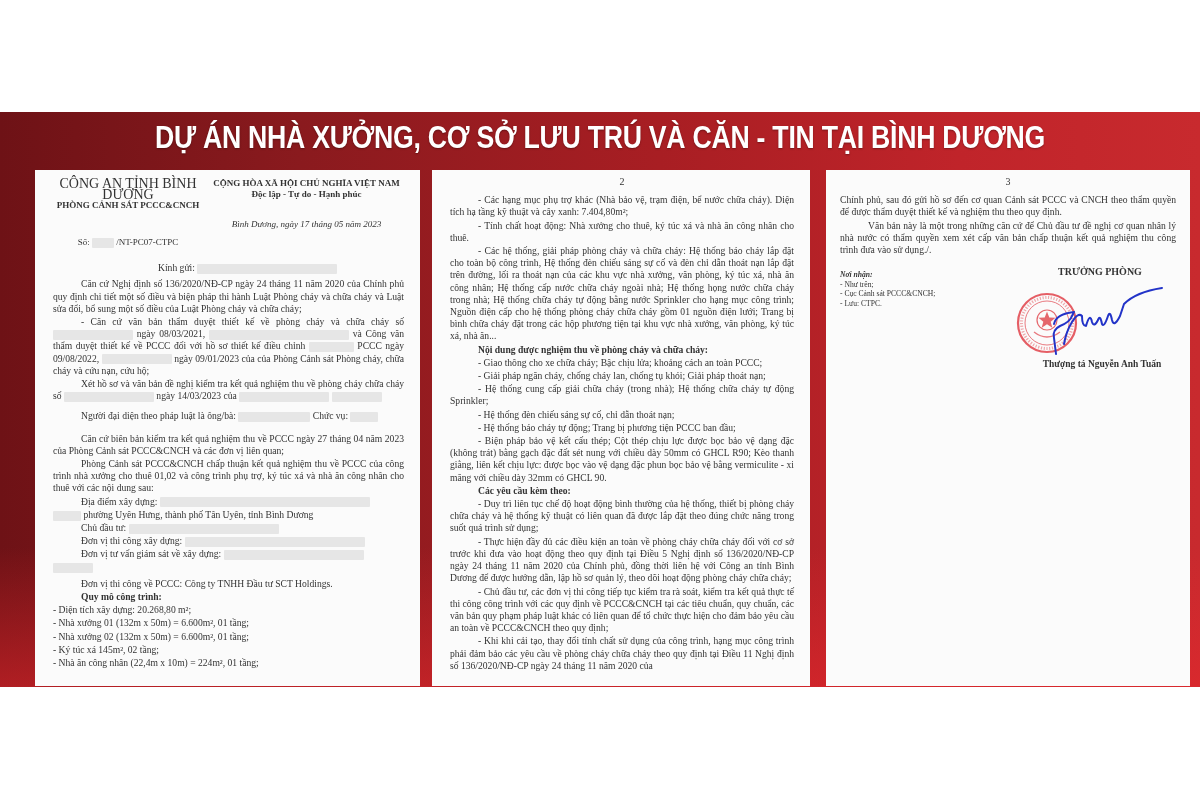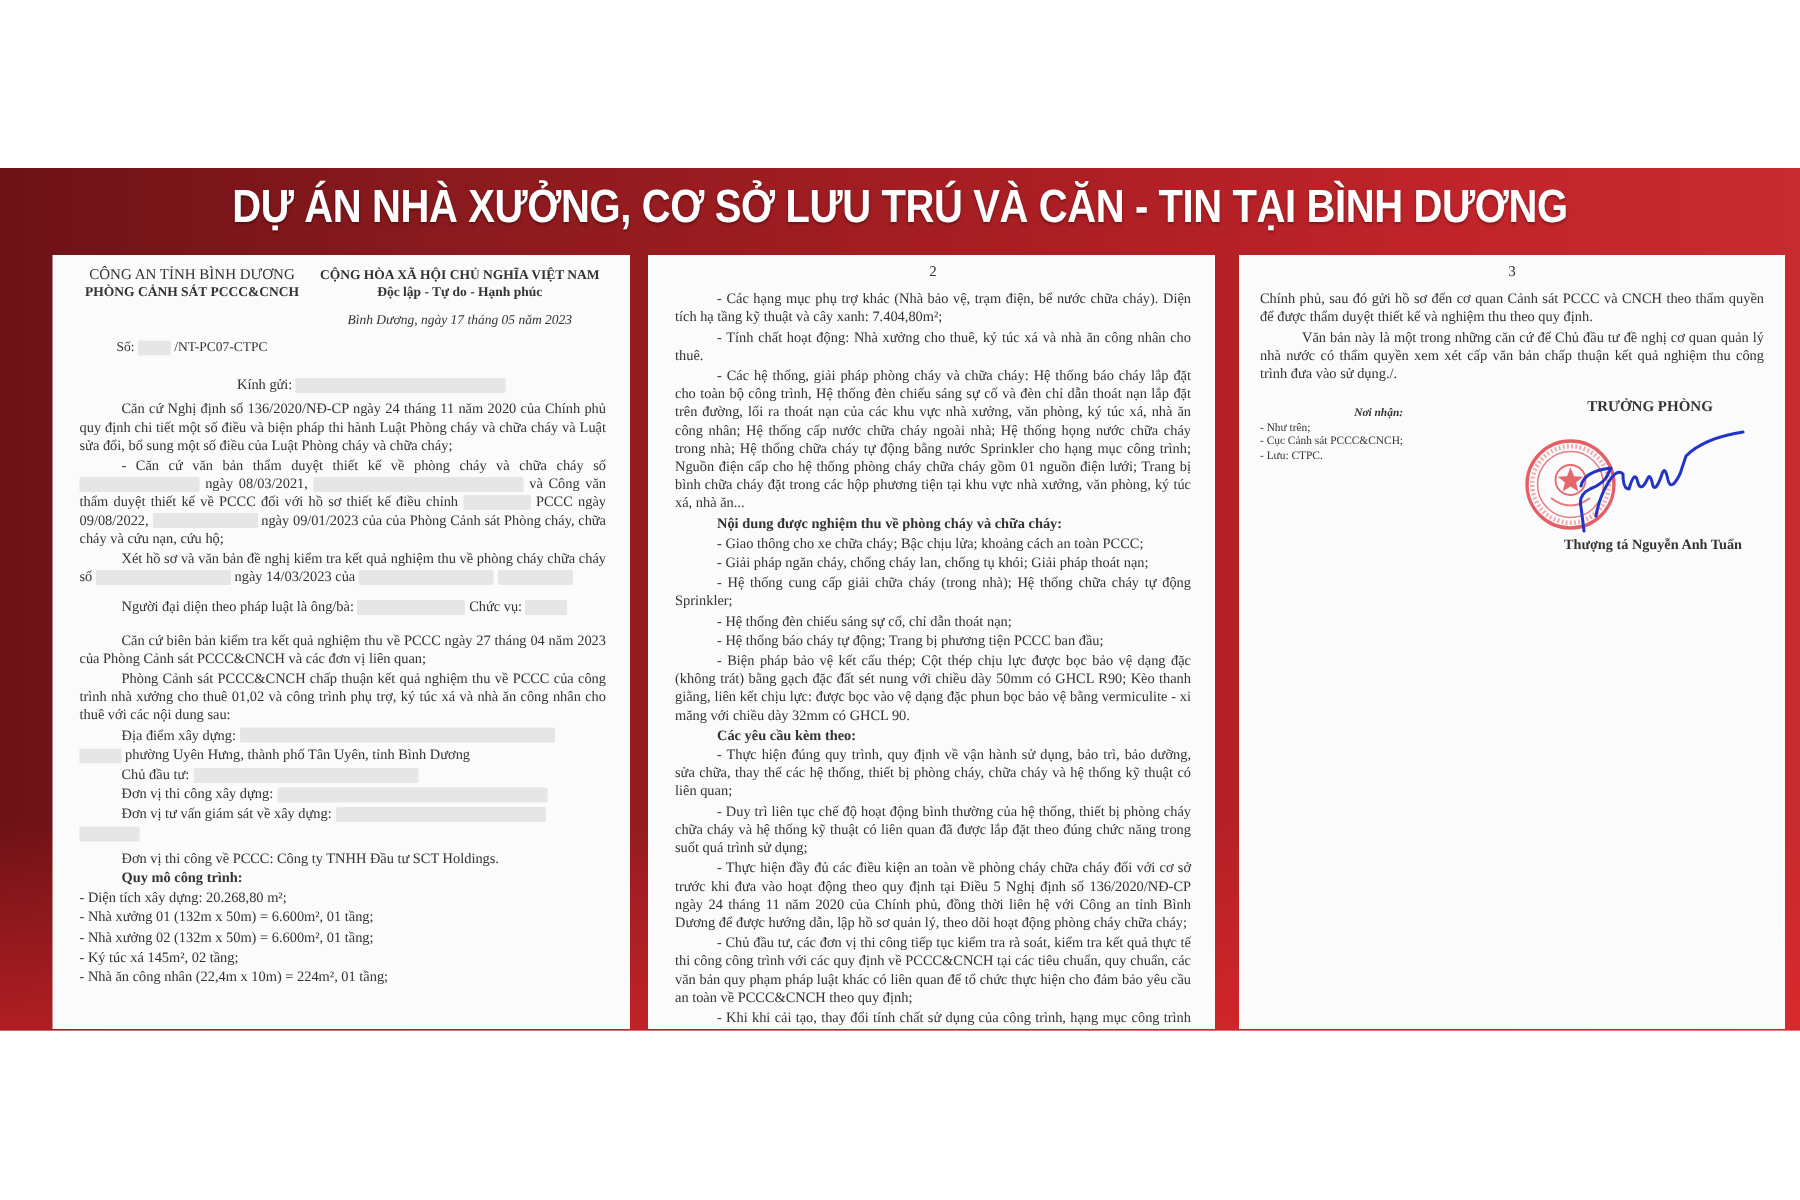--- a/index.html
+++ b/index.html
@@ -26,31 +26,31 @@
     overflow: hidden; font-size: 9.6px; line-height: 12.2px; color: #333;
   }
   #page1 { left: 35px; width: 385px; padding: 8px 16px 0 18px; }
   #page2 { left: 432px; width: 378px; padding: 4px 16px 0 18px; }
   #page3 { left: 826px; width: 364px; padding: 4px 14px 0 14px; }
 
   .p { text-align: justify; margin-bottom: 1px; }
   .ind { text-indent: 28px; }
   .ind2 { padding-left: 28px; }
   .b { font-weight: bold; }
-  .it { font-style: italic; text-align: right; }
+  .it { font-style: italic; }
   .redact {
     display: inline-block; background: #e6e6e6; height: 10px; vertical-align: middle;
     border-radius: 1px; filter: blur(0.4px);
   }
 
   .hdr { display: flex; justify-content: space-between; }
   .hdr .col { text-align: center; font-size: 9px; line-height: 11px; }
   .hdr .left { width: 150px; }
   .hdr .right { width: 195px; }
-  .small-caps { font-size: 10px; }
+  .small-caps { font-size: 14px; }
   .hdr-row2 { display: flex; justify-content: space-between; margin-top: 7px; font-size: 9px; }
 
   .pagenum { text-align: center; font-size: 10px; margin: 2px 0 6px; }
 
   .sig-block { position: relative; height: 150px; margin-top: 6px; }
   .recip { position: absolute; left: 0; top: 8px; font-size: 7.6px; line-height: 9.5px; }
   .title-right { position: absolute; left: 180px; top: 4px; width: 160px; text-align: center; font-weight: bold; font-size: 10px; }
   .stamp { position: absolute; left: 176px; top: 30px; width: 62px; height: 62px; }
   .signature { position: absolute; left: 176px; top: 20px; width: 160px; height: 80px; }
   .signer { position: absolute; left: 172px; top: 96px; width: 180px; text-align: center; font-weight: bold; font-size: 9.5px; }
@@ -152,32 +152,31 @@
   <div>
     <div class="p ind">- Giao thông cho xe chữa cháy; Bậc chịu lửa; khoảng cách an toàn PCCC;</div>
     <div class="p ind">- Giải pháp ngăn cháy, chống cháy lan, chống tụ khói; Giải pháp thoát nạn;</div>
     <div class="p ind">- Hệ thống cung cấp giải chữa cháy (trong nhà); Hệ thống chữa cháy tự động Sprinkler;</div>
     <div class="p ind">- Hệ thống đèn chiếu sáng sự cố, chỉ dẫn thoát nạn;</div>
     <div class="p ind">- Hệ thống báo cháy tự động; Trang bị phương tiện PCCC ban đầu;</div>
     <div class="p ind">- Biện pháp bảo vệ kết cấu thép; Cột thép chịu lực được bọc bảo vệ dạng đặc (không trát) bằng gạch đặc đất sét nung với chiều dày 50mm có GHCL R90; Kèo thanh giằng, liên kết chịu lực: được bọc vào vệ dạng đặc phun bọc bảo vệ bằng vermiculite - xi măng với chiều dày 32mm có GHCL 90.</div>
   </div>
   <div class="p ind b">Các yêu cầu kèm theo:</div>
   <div>
-    <div class="p ind">- Thực hiện đúng quy trình, quy định về vận hành sử dụng, bảo trì, bảo dưỡng, sửa chữa, thay thế các hệ thống, thiết bị phòng cháy, chữa cháy và hệ thống kỹ thuật có liên quan;</div>
     <div class="p ind">- Duy trì liên tục chế độ hoạt động bình thường của hệ thống, thiết bị phòng cháy chữa cháy và hệ thống kỹ thuật có liên quan đã được lắp đặt theo đúng chức năng trong suốt quá trình sử dụng;</div>
     <div class="p ind">- Thực hiện đầy đủ các điều kiện an toàn về phòng cháy chữa cháy đối với cơ sở trước khi đưa vào hoạt động theo quy định tại Điều 5 Nghị định số 136/2020/NĐ-CP ngày 24 tháng 11 năm 2020 của Chính phủ, đồng thời liên hệ với Công an tỉnh Bình Dương để được hướng dẫn, lập hồ sơ quản lý, theo dõi hoạt động phòng cháy chữa cháy;</div>
     <div class="p ind">- Chủ đầu tư, các đơn vị thi công tiếp tục kiểm tra rà soát, kiểm tra kết quả thực tế thi công công trình với các quy định về PCCC&amp;CNCH tại các tiêu chuẩn, quy chuẩn, các văn bản quy phạm pháp luật khác có liên quan để tổ chức thực hiện cho đảm bảo yêu cầu an toàn về PCCC&amp;CNCH theo quy định;</div>
     <div class="p ind">- Khi khi cải tạo, thay đổi tính chất sử dụng của công trình, hạng mục công trình phải đảm bảo các yêu cầu về phòng cháy chữa cháy theo quy định tại Điều 11 Nghị định số 136/2020/NĐ-CP ngày 24 tháng 11 năm 2020 của</div>
   </div>
 </div>
 
 <div class="page" id="page3">
   <div class="pagenum">3</div>
   <div class="p">Chính phủ, sau đó gửi hồ sơ đến cơ quan Cảnh sát PCCC và CNCH theo thẩm quyền để được thẩm duyệt thiết kế và nghiệm thu theo quy định.</div>
-  <div class="p ind">Văn bản này là một trong những căn cứ để Chủ đầu tư đề nghị cơ quan quản lý nhà nước có thẩm quyền xem xét cấp văn bản chấp thuận kết quả nghiệm thu công trình đưa vào sử dụng./.</div>
+  <div class="p ind">Văn bản này là một trong những căn cứ để Chủ đầu tư đề nghị cơ quan nhân lý nhà nước có thẩm quyền xem xét cấp văn bản chấp thuận kết quả nghiệm thu công trình đưa vào sử dụng./.</div>
 
   <div class="sig-block">
     <div class="recip">
       <div class="b it">Nơi nhận:</div>
       <div>- Như trên;</div>
       <div>- Cục Cảnh sát PCCC&amp;CNCH;</div>
       <div>- Lưu: CTPC.</div>
     </div>
     <div class="title-right">TRƯỞNG PHÒNG</div>
 

